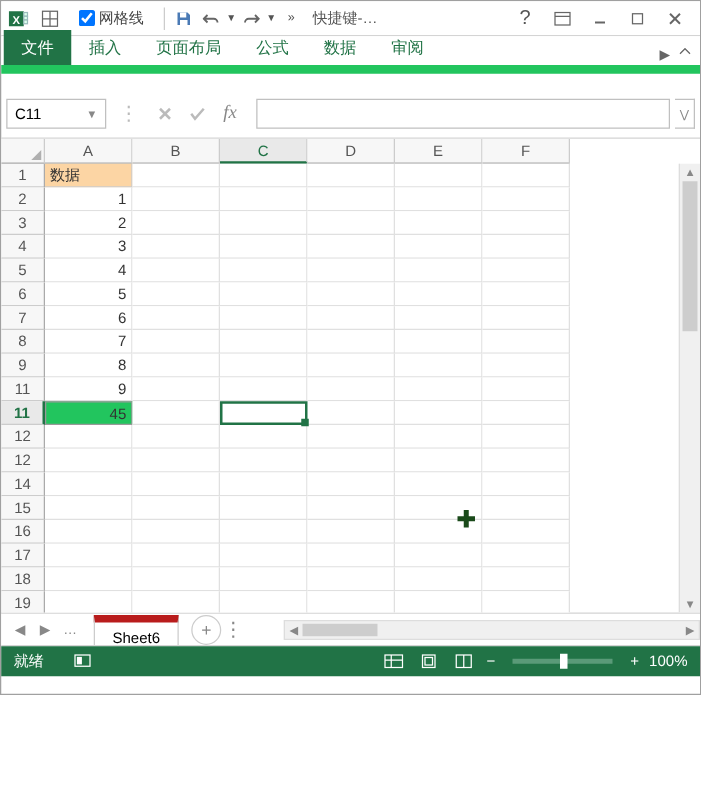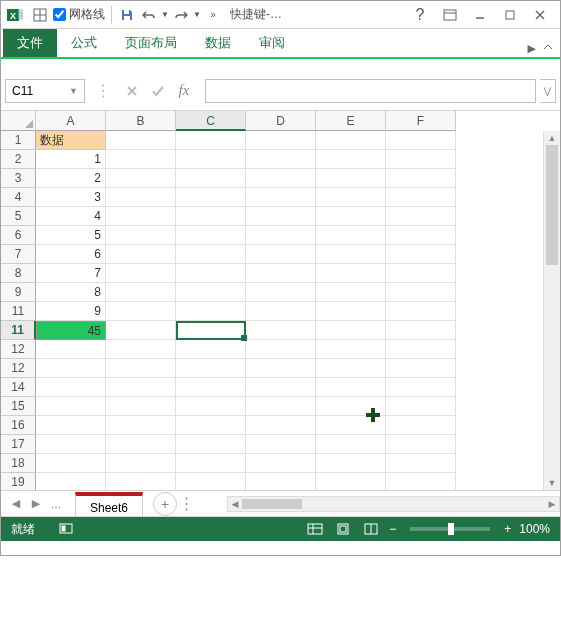--- a/index.html
+++ b/index.html
@@ -3,30 +3,30 @@
 <meta charset="utf-8">
 <style>
   * { box-sizing: border-box; margin: 0; padding: 0; font-family: "Segoe UI", "Microsoft YaHei", sans-serif; }
   body { background: #fff; }
   .window { width: 561px; height: 556px; border: 1px solid #a0a0a0; position: relative; background: #fff; }
 
   
   .titlebar { height: 28px; background: #fff; display: flex; align-items: center; padding: 0 6px; border-bottom: 1px solid #d4d4d4; }
   .titlebar .icon { margin-right: 6px; display: flex; align-items: center; }
   .qat-item { width: 22px; height: 22px; display: flex; align-items: center; justify-content: center; color: #555; cursor: pointer; }
-  .checkbox-wrap { display: flex; align-items: center; font-size: 12px; color: #444; gap: 3px; margin: 0 2px; justify-content: flex-end; }
+  .checkbox-wrap { display: flex; align-items: center; font-size: 12px; color: #444; gap: 3px; margin: 0 12px; justify-content: flex-end; }
   .checkbox-wrap input { margin: 0; }
   .separator { width: 1px; height: 18px; background: #ccc; margin: 0 4px; }
   .title-text { font-size: 12px; color: #555; margin: 0 6px; white-space: nowrap; overflow: hidden; }
   .spacer { flex: 1; }
   .win-controls { display: flex; gap: 2px; }
   .win-btn { width: 28px; height: 22px; display: flex; align-items: center; justify-content: center; color: #555; cursor: pointer; }
 
   
-  .ribbon { height: 30px; background: #fff; display: flex; align-items: flex-end; border-bottom: 2px solid #22c55e; padding-left: 2px; }
+  .ribbon { height: 30px; background: #fff; display: flex; align-items: flex-end; border-bottom: 7px solid #22c55e; padding-left: 2px; }
   .tab { padding: 0 14px; height: 28px; line-height: 28px; font-size: 13px; color: #217346; cursor: pointer; }
   .tab.active { background: #217346; color: #fff; }
   .ribbon-right { margin-left: auto; display: flex; align-items: center; padding-right: 6px; gap: 6px; color: #666; }
 
   
   .formula-row { height: 40px; display: flex; align-items: center; padding: 0 4px; border-bottom: 1px solid #d4d4d4; gap: 4px; margin-top: 12px; }
   .name-box { width: 80px; height: 24px; border: 1px solid #c0c0c0; font-size: 12px; padding: 0 6px; display: flex; align-items: center; justify-content: space-between; background: #fff; }
   .name-box .dd { color: #888; font-size: 9px; }
   .fb-btn { width: 22px; height: 22px; display: flex; align-items: center; justify-content: center; color: #bbb; font-size: 14px; }
   .fx { font-style: italic; font-family: "Times New Roman", serif; color: #888; font-size: 15px; }
@@ -56,21 +56,21 @@
   
   .cross-cursor { position: absolute; left: 365px; top: 297px; width: 14px; height: 14px; pointer-events: none; }
   .cross-cursor::before, .cross-cursor::after { content: ""; position: absolute; background: #1a4a1a; }
   .cross-cursor::before { left: 5px; top: 0; width: 4px; height: 14px; }
   .cross-cursor::after { top: 5px; left: 0; height: 4px; width: 14px; }
 
   
   .tab-row { height: 26px; display: flex; align-items: center; background: #fff; border-bottom: 1px solid #d4d4d4; }
   .tab-nav { display: flex; align-items: center; gap: 2px; padding: 0 6px; }
   .tab-nav-btn { width: 18px; height: 18px; display: flex; align-items: center; justify-content: center; color: #888; font-size: 11px; cursor: pointer; }
-  .sheet-tab { padding: 0 14px; height: 24px; line-height: 24px; border: 1px solid #ccc; border-bottom: none; font-size: 12px; background: #fff; margin-left: 4px; cursor: pointer; border-top:4px solid #b91c1c;}
+  .sheet-tab { padding: 0 14px; height: 24px; line-height: 24px; border: 1px solid #ccc; border-bottom: none; font-size: 12px; background: #fff; margin-left: 4px; cursor: pointer; border-top:6px solid #b91c1c;}
   .add-sheet { width: 24px; height: 24px; display: flex; align-items: center; justify-content: center; color: #888; border: 1px solid #ccc; border-radius: 50%; margin-left: 10px; font-size: 14px; cursor: pointer; }
   .hscroll-area { flex: 1; margin-left: 30px; display:flex; align-items:center; }
   .hscroll { flex:1; height: 16px; background: #f0f0f0; border:1px solid #ddd; position:relative; }
   .hscroll .arr{position:absolute; top:0; bottom:0; width:14px; display:flex;align-items:center;justify-content:center;color:#888;font-size:9px;}
   .hscroll .arr.left{left:0;} .hscroll .arr.right{right:0;}
   .hscroll .thumb{position:absolute; left:14px; top:2px; bottom:2px; width:60px; background:#cdcdcd;}
   .vdots { width: 20px; text-align:center; color:#888; letter-spacing:1px; }
 
   
   .status { height: 24px; background: #217346; color: #fff; display: flex; align-items: center; padding: 0 10px; font-size: 12px; gap: 24px; }
@@ -151,22 +151,23 @@
         <svg width="12" height="12" viewBox="0 0 12 12" stroke="#666" stroke-width="1.5">
             <line x1="2" y1="2" x2="10" y2="10"></line>
             <line x1="10" y1="2" x2="2" y2="10"></line>
           </svg>
       </span>
     </div>
   </div>
 
   <div class="ribbon">
     <div class="tab active">文件</div>
+    <div class="tab">插入</div>
+    <div class="tab">页面布局</div>
     <div class="tab">公式</div>
-    <div class="tab">页面布局</div>
     <div class="tab">数据</div>
     <div class="tab">审阅</div>
     <div class="ribbon-right">
       <span style="font-size:11px;">▶</span>
       <span>
         <svg width="12" height="12" viewBox="0 0 12 12" fill="none" stroke="#666">
             <path d="M2 8l4-4 4 4"></path>
           </svg>
       </span>
     </div>

